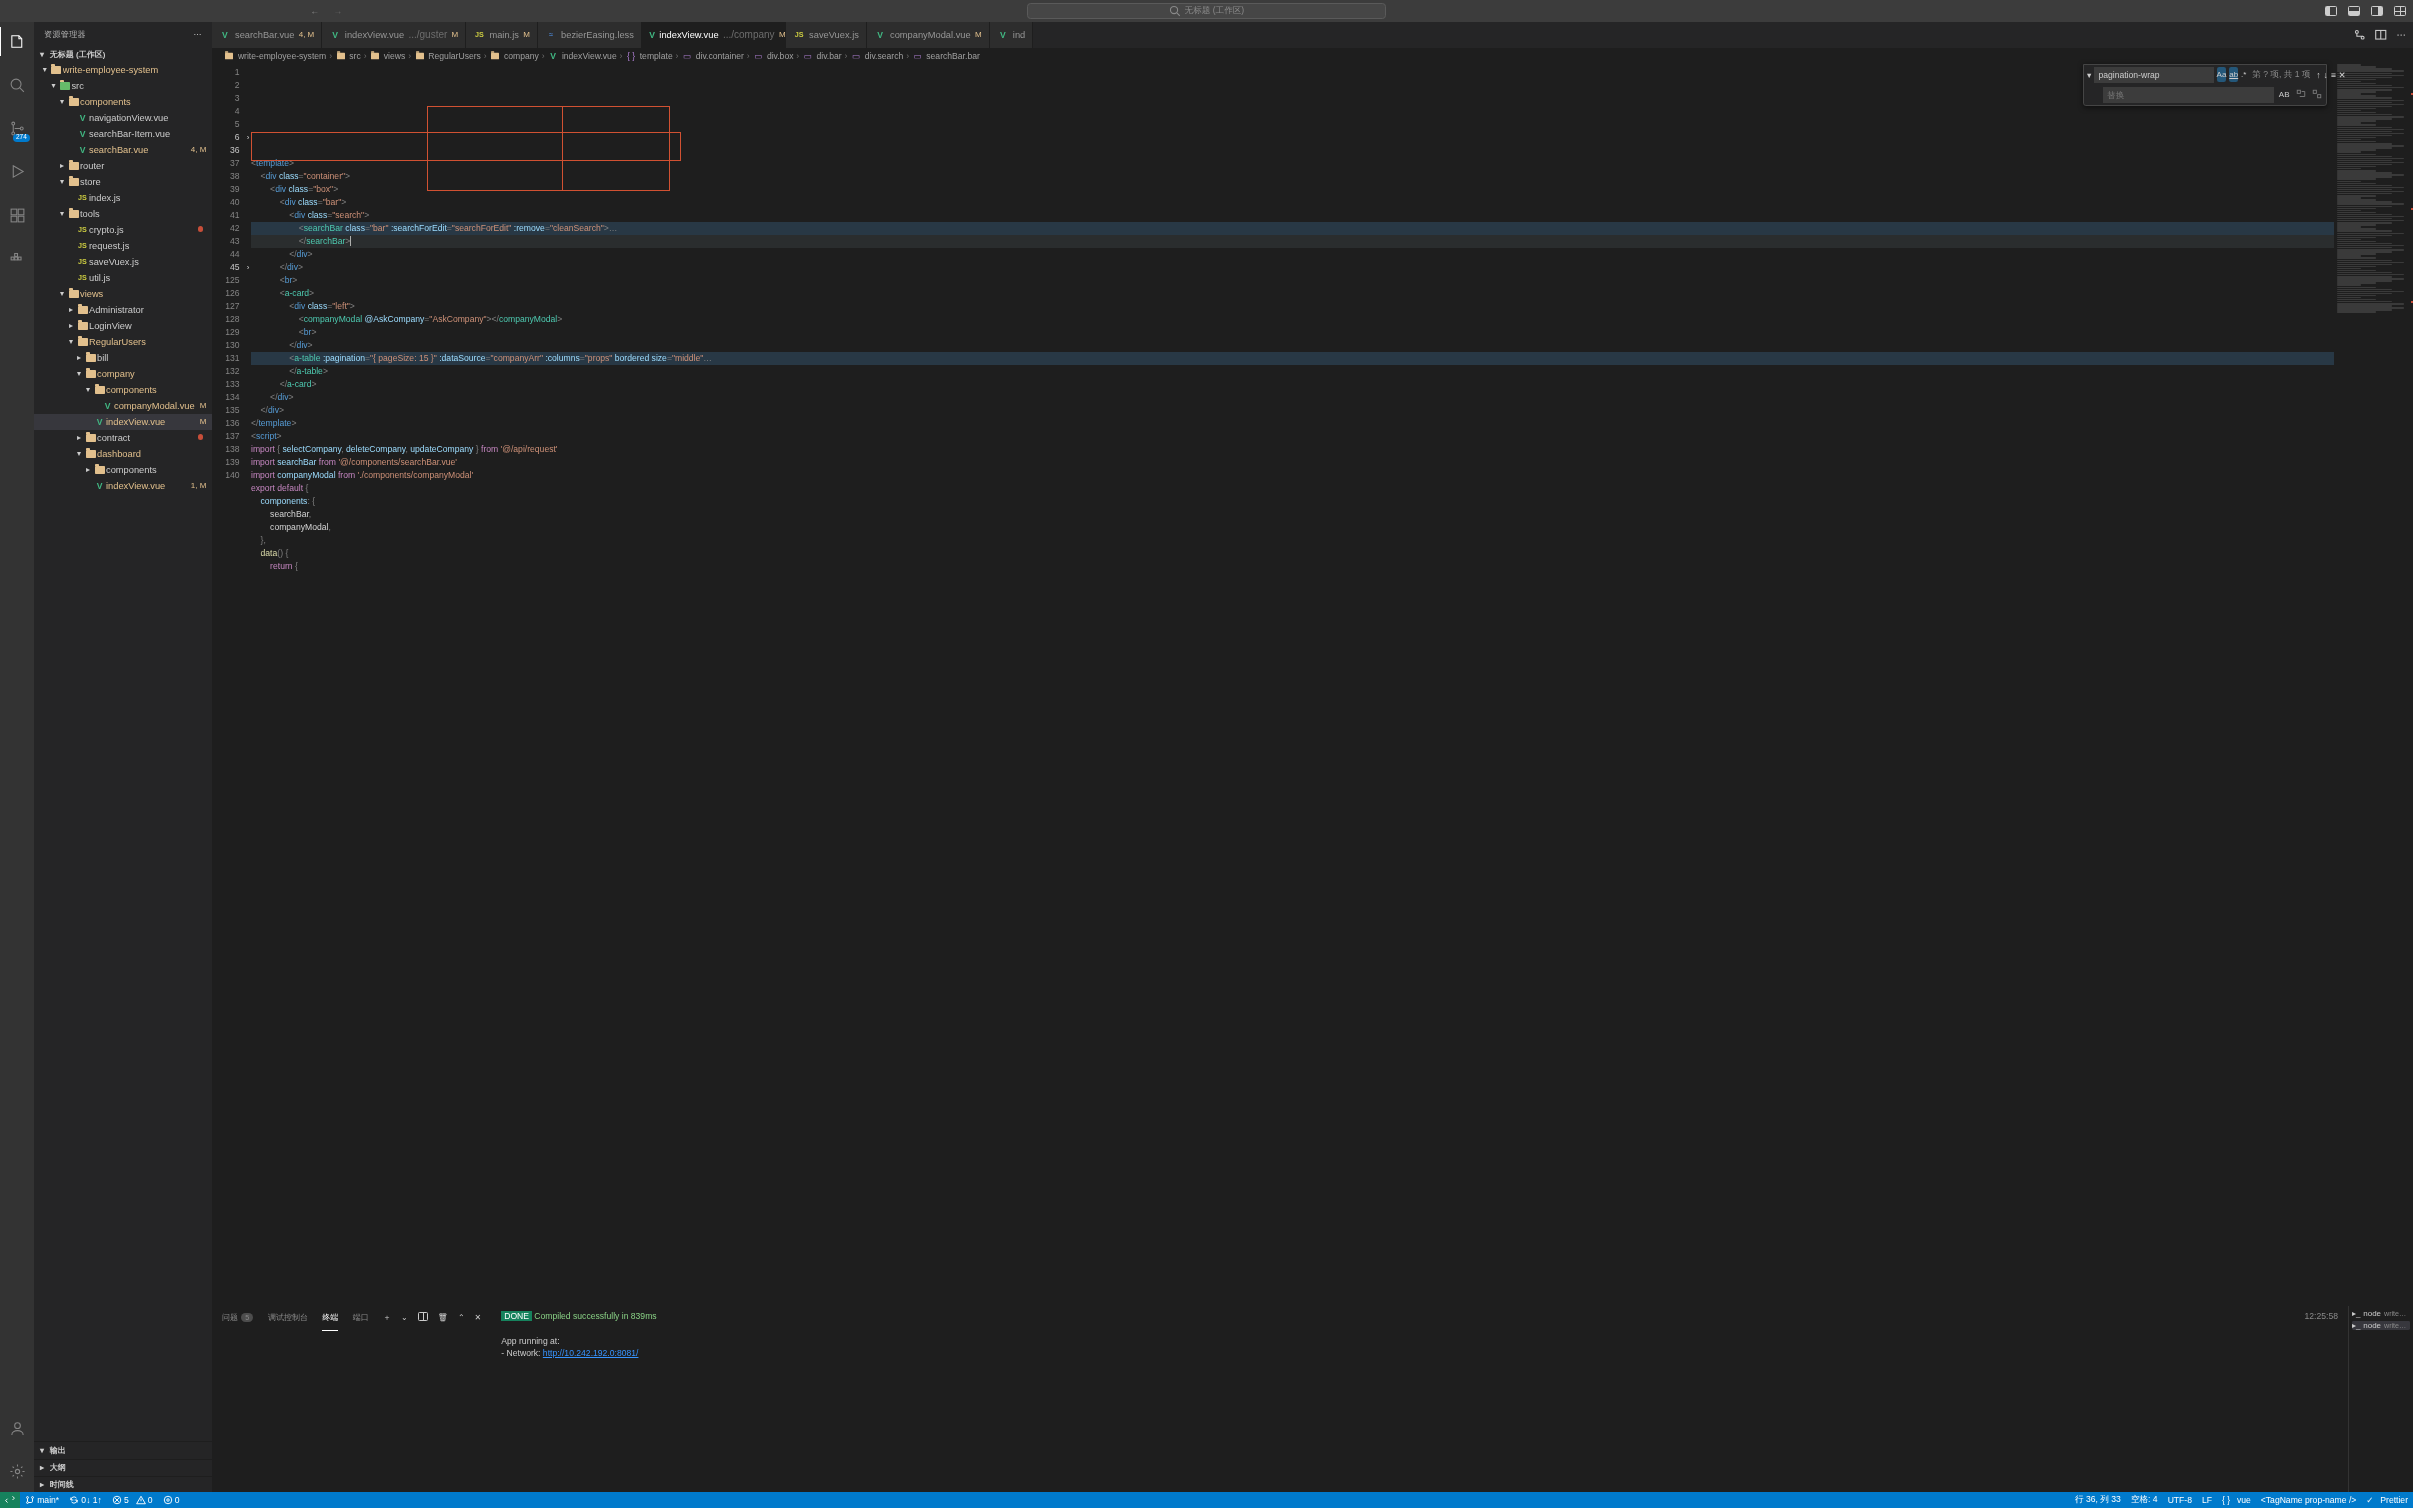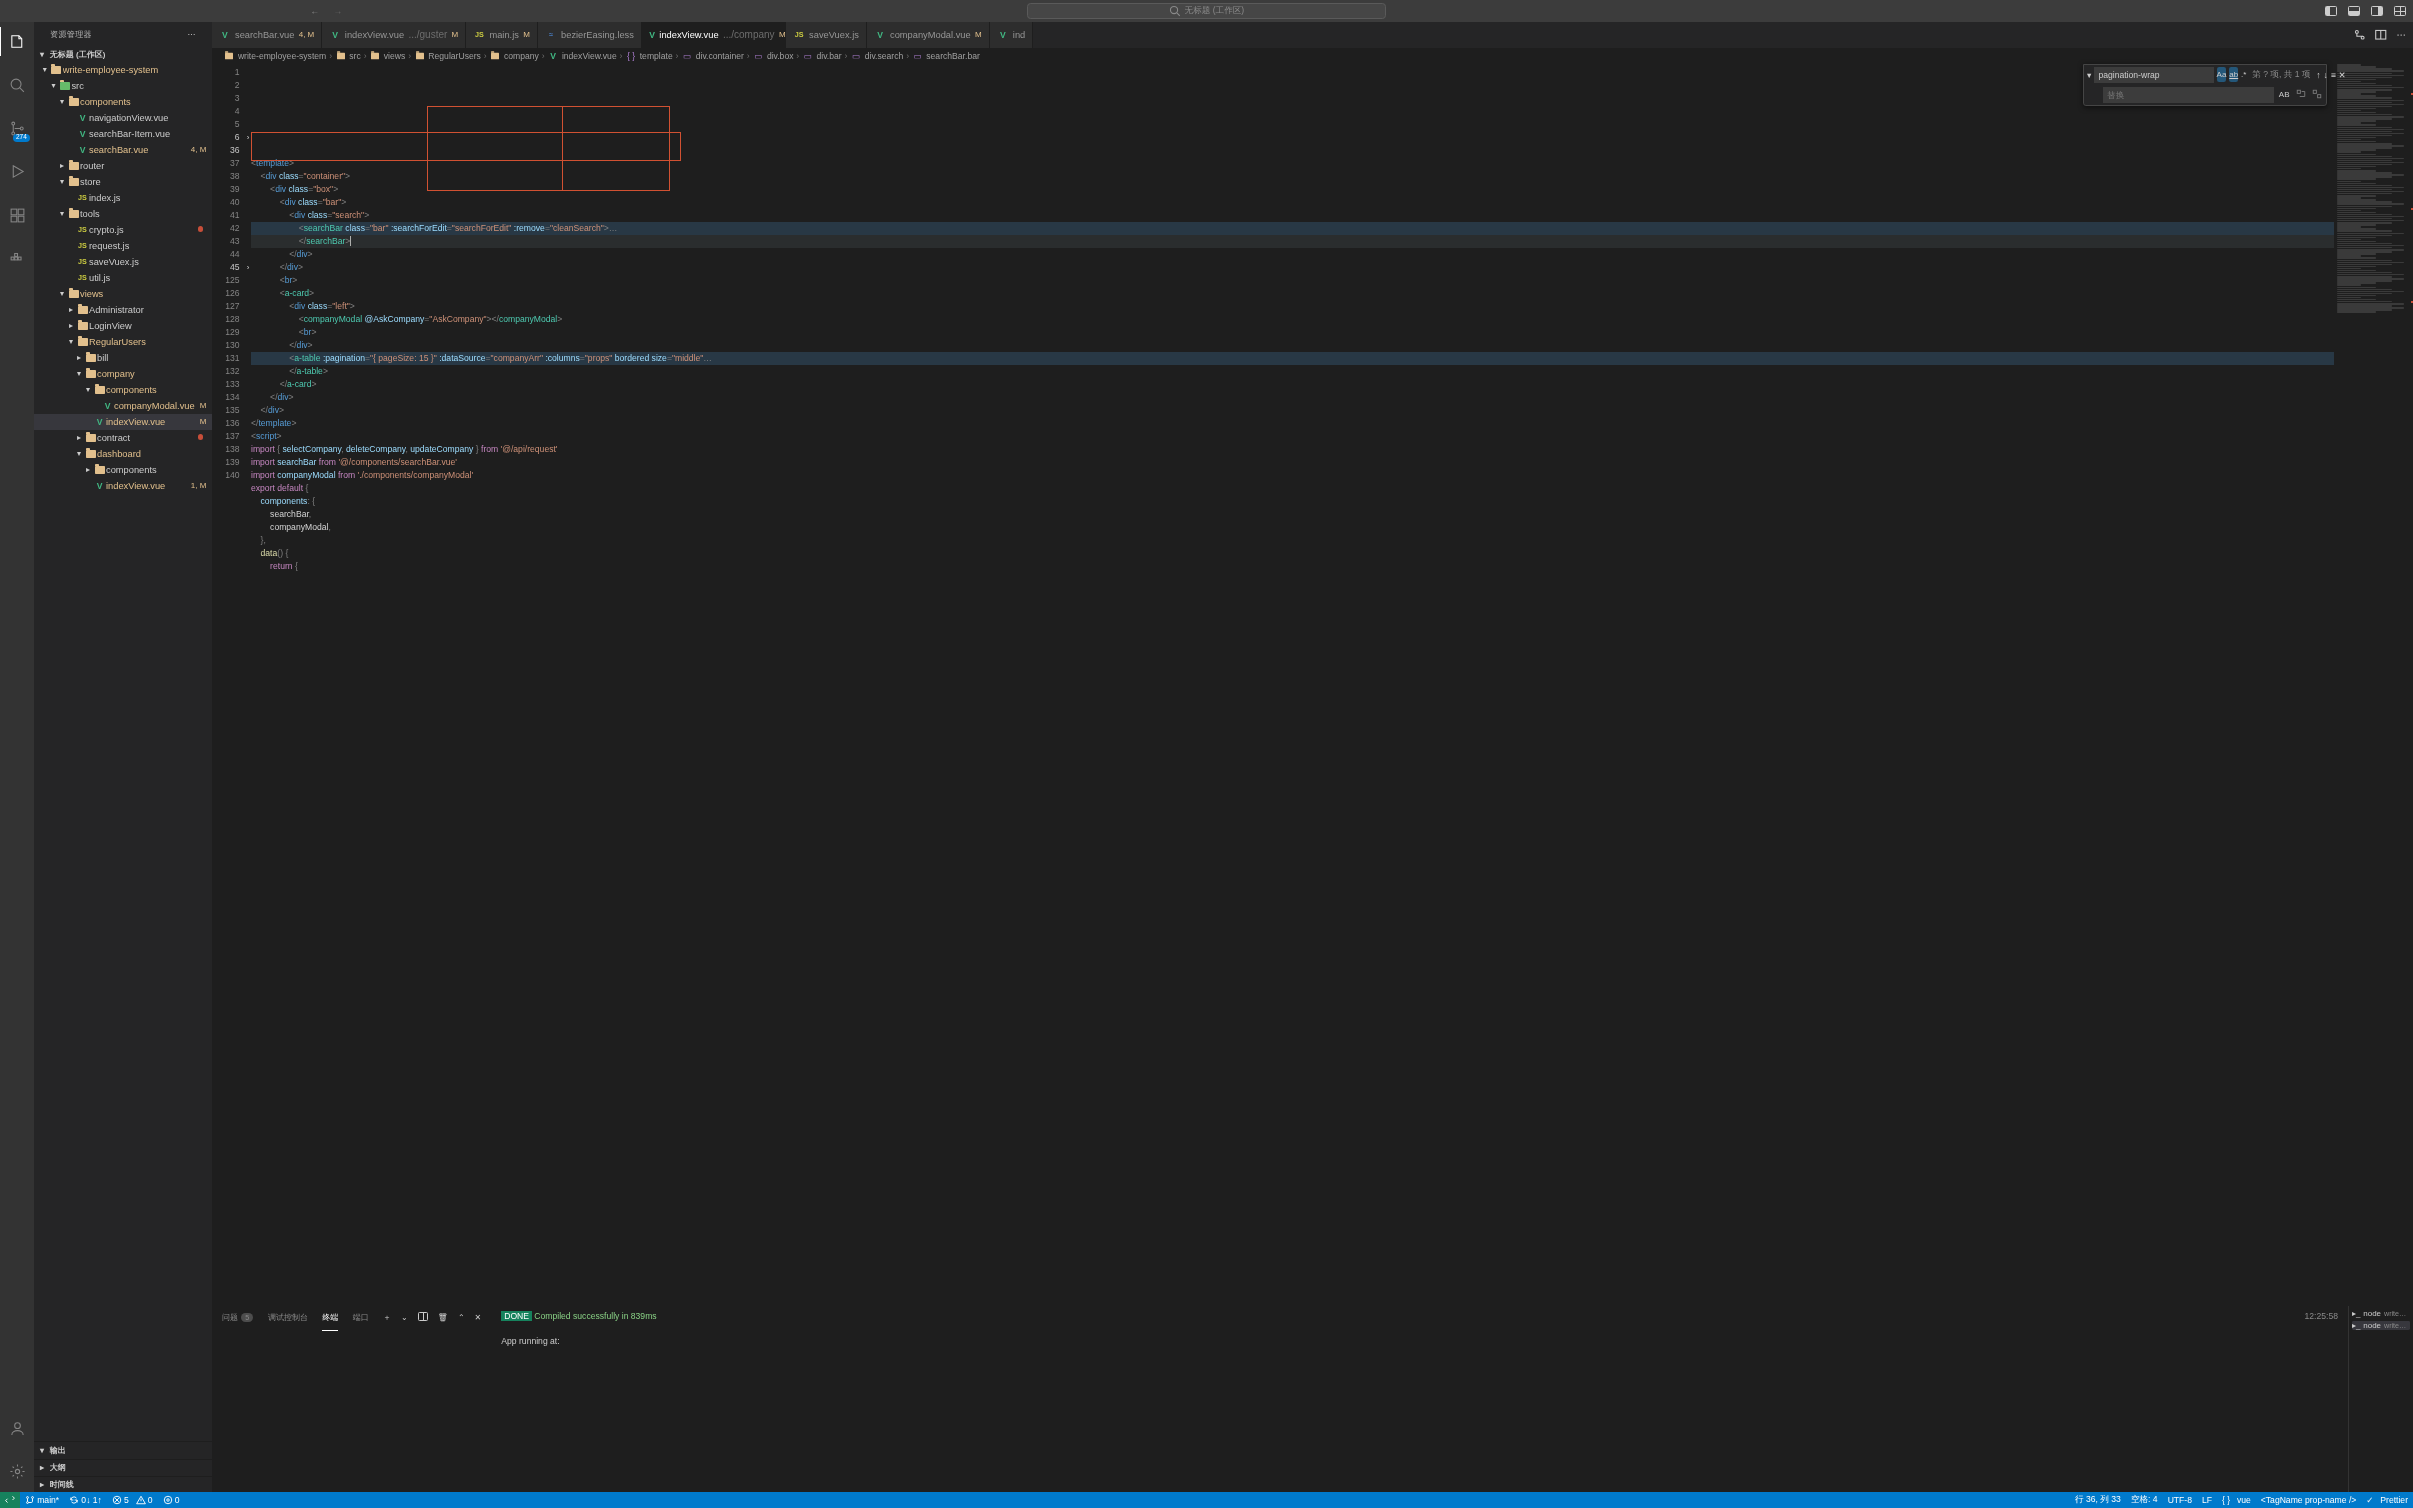--- a/index.html
+++ b/index.html
@@ -33,21 +33,21 @@
   
   .main{flex:1;display:flex;min-height:0;}
   .activity-bar{width:34px;background:#333333;display:flex;flex-direction:column;align-items:center;padding-top:5.7px;gap:14.4px;position:relative;}
   .activity-bar .ab-item{width:34px;height:29px;display:flex;align-items:center;justify-content:center;color:#858585;position:relative;}
   .activity-bar .ab-item.active{color:#fff;}
   .activity-bar .ab-item.active::before{content:"";position:absolute;left:0;top:0;bottom:0;width:1.4px;background:#fff;}
   .activity-bar .badge{position:absolute;bottom:1.4px;right:4.3px;background:#007acc;color:#fff;border-radius:5.7px;font-size:6.5px;padding:0.7px 2.9px;line-height:1;}
   .activity-bar .bottom{position:absolute;bottom:5.7px;display:flex;flex-direction:column;gap:14.4px;}
 
   .sidebar{width:178px;background:var(--bg-panel);display:flex;flex-direction:column;font-size:9.3px;min-height:0;}
-  .sidebar-header{height:25px;display:flex;align-items:center;justify-content:space-between;padding:0 16px;color:#bbb;font-size:8px;letter-spacing:0.4px;}
+  .sidebar-header{height:25px;display:flex;align-items:center;justify-content:space-between;padding:0 10px;color:#bbb;font-size:8px;letter-spacing:0.4px;}
   .sidebar-header .dots{color:#ccc;}
   .section-title{display:flex;align-items:center;gap:2.9px;padding:2.2px 2.9px;font-weight:600;font-size:8px;color:#ccc;}
   .tree{flex:1;overflow:auto;}
   .tree-row{display:flex;align-items:center;height:16px;padding-right:5.7px;white-space:nowrap;cursor:default;}
   .tree-row .chev{width:10px;text-align:center;color:#ccc;font-size:8px;}
   .tree-row .ficon{width:13px;display:inline-flex;align-items:center;justify-content:center;}
   .tree-row .label{flex:1;overflow:hidden;text-overflow:ellipsis;}
   .tree-row .badge-m{color:var(--git-m);font-size:8px;margin-left:2.9px;}
   .tree-row.selected{background:#37373d;}
   .tree-row.modified .label{color:var(--git-m);}
@@ -756,20 +756,21 @@
             <span>🗑</span>
             <span>⌃</span>
             <span>✕</span>
           </div>
         </div>
         <div class="terminal-body">
           <div class="terminal-out">
             <div><span class="done">DONE</span> <span style="color:#89d185">Compiled successfully in 839ms</span><span class="ts">12:25:58</span></div>
             <br>
             <div>App running at:</div>
+            <div><span>- Network: </span><a>http://10.242.192.0:8081/</a></div>
           </div>
           <div class="term-side" id="term-side">
               <div class="ts-row">
                 <span>▸_</span>
                 <span>node</span>
                 <span style="color:#8a8a8a;font-size:7.2px">write…</span>
               </div>
               <div class="ts-row active">
                 <span>▸_</span>
                 <span>node</span>

